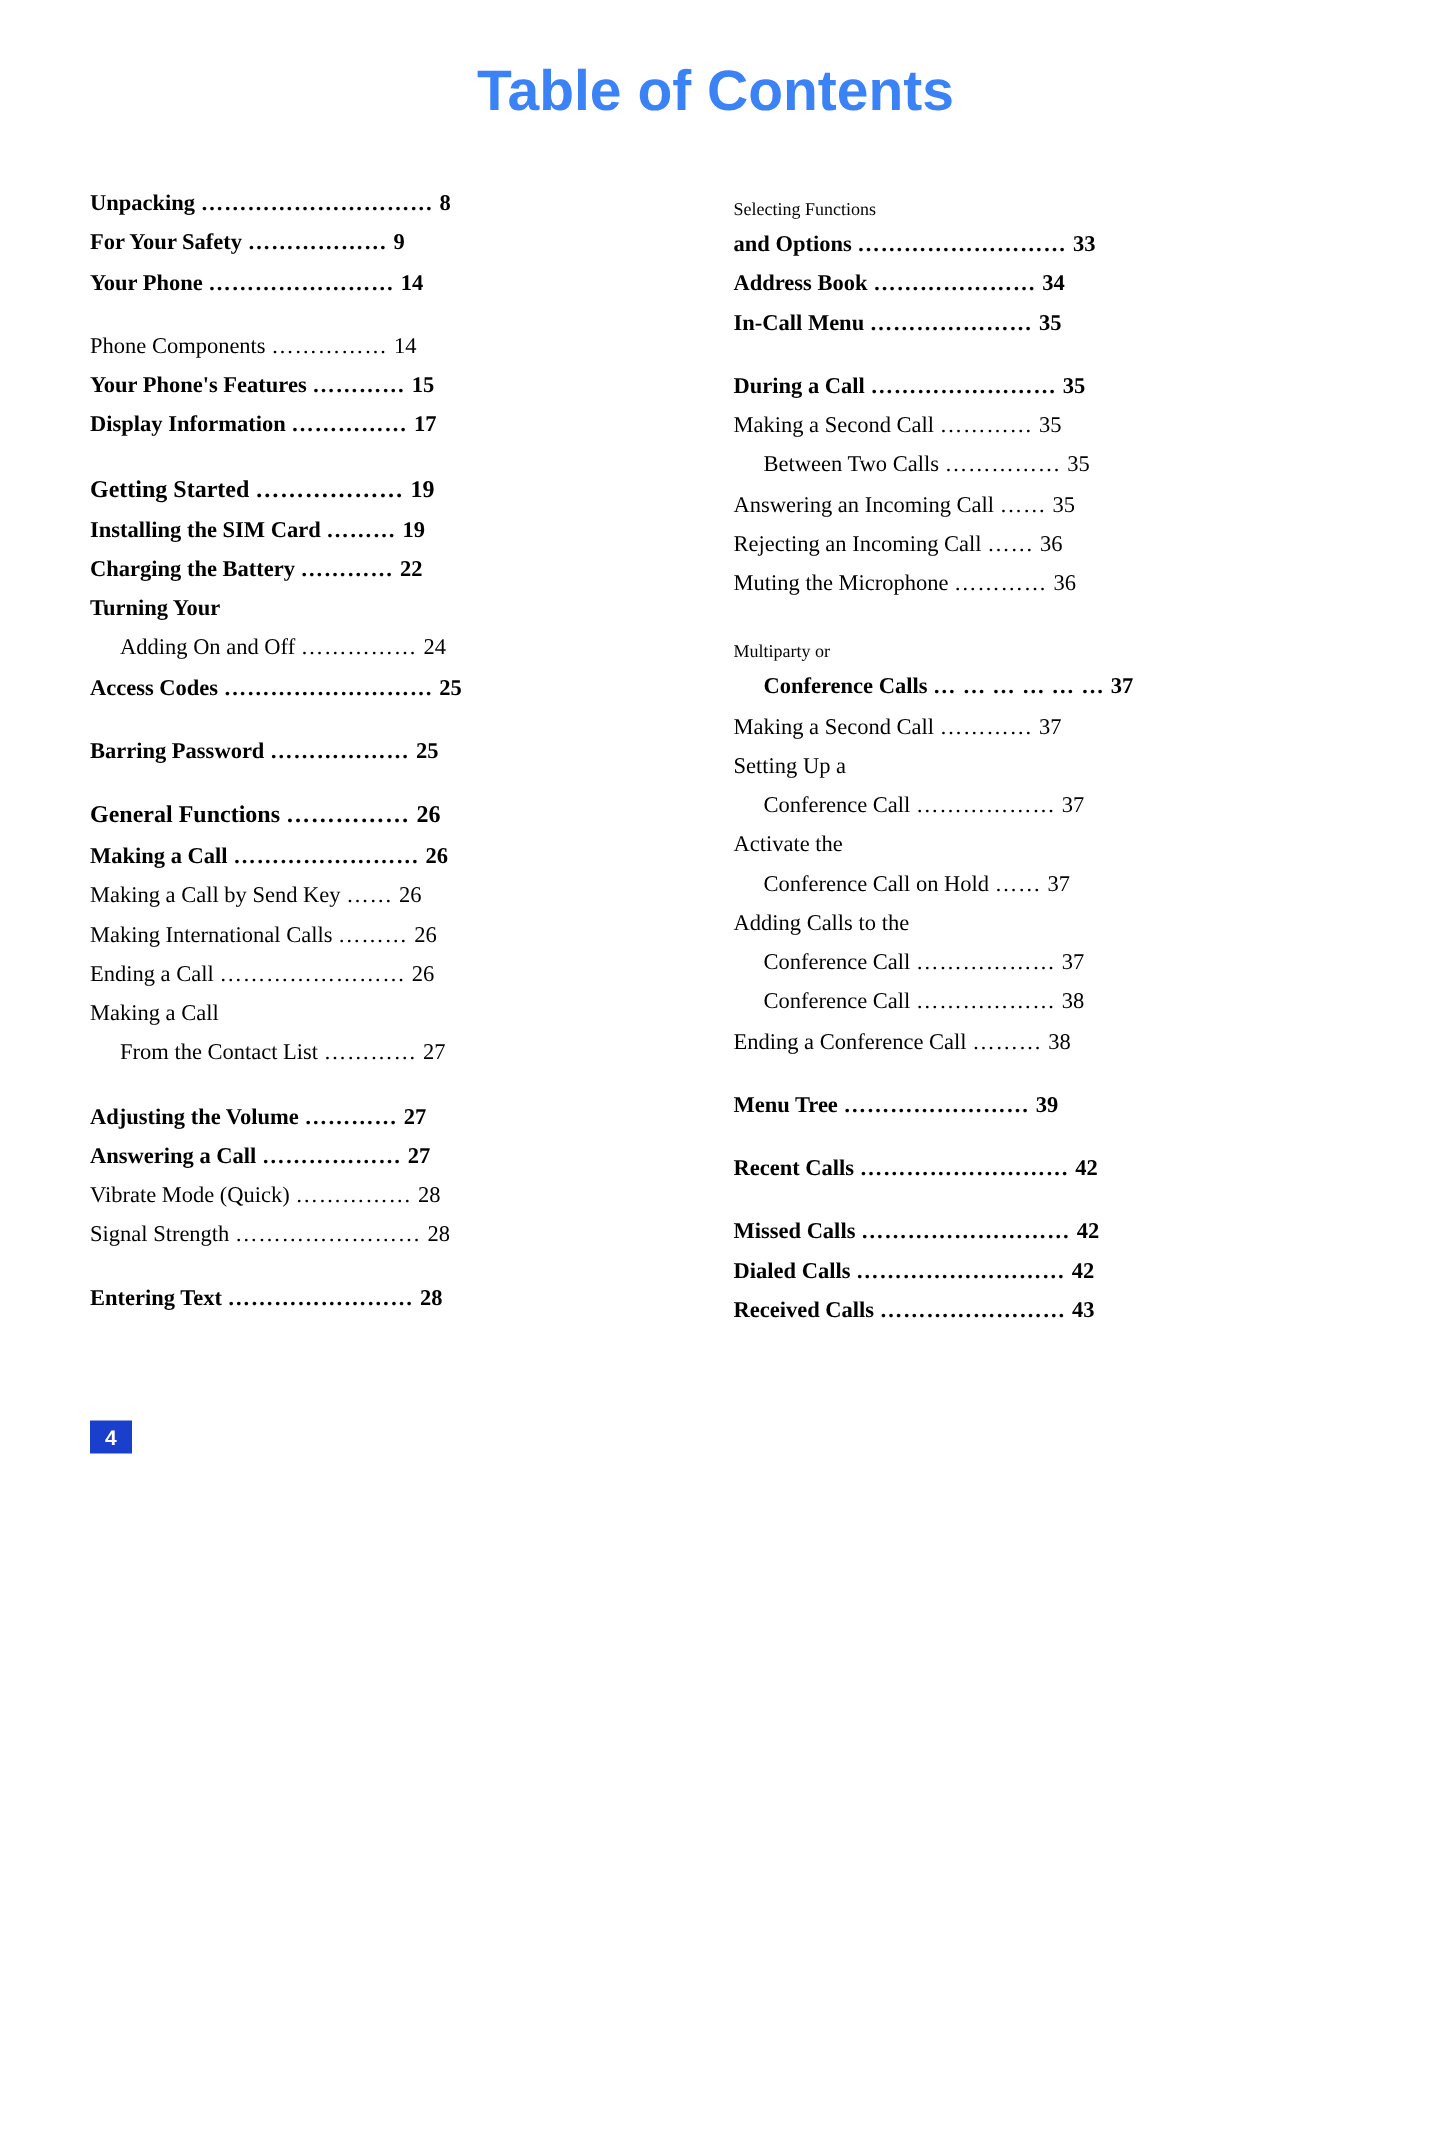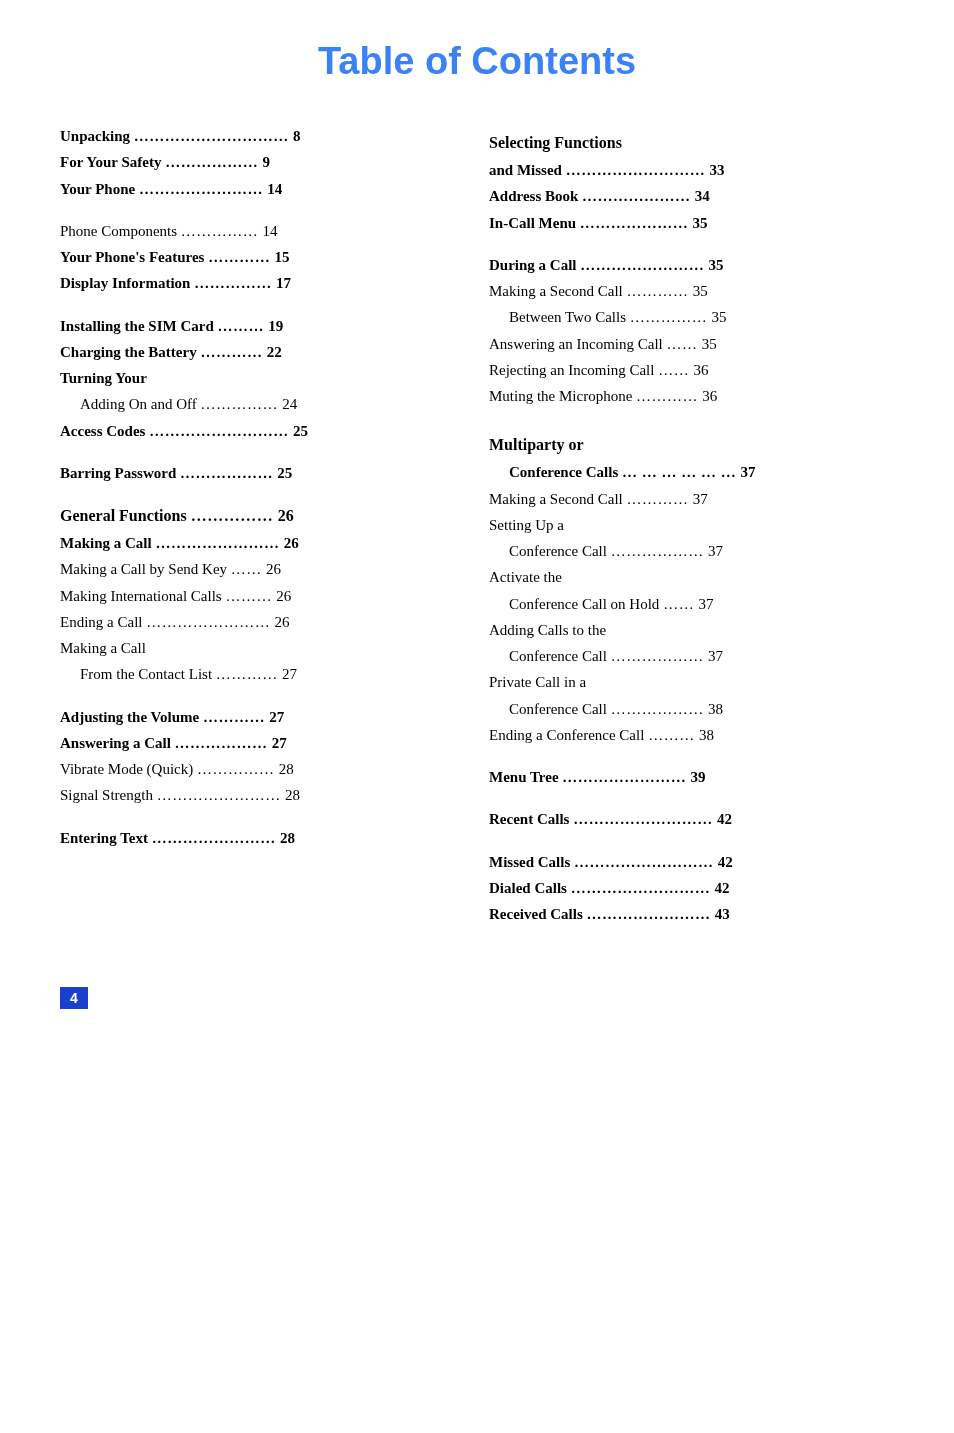--- a/index.html
+++ b/index.html
@@ -50,40 +50,41 @@
       display: inline-block;
       background: #1a3fcc;
       color: #fff;
       font-size: 14px;
       font-weight: bold;
       font-family: Arial, sans-serif;
       padding: 3px 10px;
       margin-top: 30px;
     }
     .toc-entry.section-header {
-      font-weight: bold;
-      font-size: 16px;
+      font-weight: normal;
+      font-size: 12px;
       margin-top: 6px;
     }
   </style>
 </head>
 <body>
 
 <h1 class="toc-title">Table of Contents</h1>
 
 <div class="toc-columns">
   <div class="toc-col" id="left-col">
       <div class="toc-entry bold-entry"><span>Unpacking </span><span class="dots">………………………… </span><span>8</span></div>
       <div class="toc-entry bold-entry"><span>For Your Safety </span><span class="dots">……………… </span><span>9</span></div>
       <div class="toc-entry bold-entry"><span>Your Phone </span><span class="dots">…………………… </span><span>14</span></div>
       <div class="spacer"></div>
       <div class="toc-entry"><span>Phone Components </span><span class="dots">…………… </span><span>14</span></div>
       <div class="toc-entry bold-entry"><span>Your Phone's Features </span><span class="dots">………… </span><span>15</span></div>
       <div class="toc-entry bold-entry"><span>Display Information </span><span class="dots">…………… </span><span>17</span></div>
       <div class="spacer"></div>
+      <div class="toc-entry bold-large"><span>Getting Started </span><span class="dots">……………… </span><span>19</span></div>
       <div class="toc-entry bold-entry"><span>Installing the SIM Card </span><span class="dots">……… </span><span>19</span></div>
       <div class="toc-entry bold-entry"><span>Charging the Battery </span><span class="dots">………… </span><span>22</span></div>
       <div class="toc-entry bold-entry">Turning Your</div>
       <div class="toc-entry indent1"><span>Adding On and Off </span><span class="dots">…………… </span><span>24</span></div>
       <div class="toc-entry bold-entry"><span>Access Codes </span><span class="dots">……………………… </span><span>25</span></div>
       <div class="spacer"></div>
       <div class="toc-entry bold-entry"><span>Barring Password </span><span class="dots">……………… </span><span>25</span></div>
       <div class="spacer"></div>
       <div class="toc-entry bold-large"><span>General Functions </span><span class="dots">…………… </span><span>26</span></div>
       <div class="toc-entry bold-entry"><span>Making a Call </span><span class="dots">…………………… </span><span>26</span></div>
@@ -95,41 +96,40 @@
       <div class="spacer"></div>
       <div class="toc-entry bold-entry"><span>Adjusting the Volume </span><span class="dots">………… </span><span>27</span></div>
       <div class="toc-entry bold-entry"><span>Answering a Call </span><span class="dots">……………… </span><span>27</span></div>
       <div class="toc-entry"><span>Vibrate Mode (Quick) </span><span class="dots">…………… </span><span>28</span></div>
       <div class="toc-entry"><span>Signal Strength </span><span class="dots">…………………… </span><span>28</span></div>
       <div class="spacer"></div>
       <div class="toc-entry bold-entry"><span>Entering Text </span><span class="dots">…………………… </span><span>28</span></div>
     </div>
   <div class="toc-col" id="right-col">
       <div class="toc-entry section-header">Selecting Functions</div>
-      <div class="toc-entry bold-entry"><span>and Missed </span><span class="dots">……………………… </span><span>33</span></div>
+      <div class="toc-entry bold-entry"><span>and Options </span><span class="dots">……………………… </span><span>33</span></div>
       <div class="toc-entry bold-entry"><span>Address Book </span><span class="dots">………………… </span><span>34</span></div>
       <div class="toc-entry bold-entry"><span>In-Call Menu </span><span class="dots">………………… </span><span>35</span></div>
       <div class="spacer"></div>
       <div class="toc-entry bold-entry"><span>During a Call </span><span class="dots">…………………… </span><span>35</span></div>
       <div class="toc-entry"><span>Making a Second Call </span><span class="dots">………… </span><span>35</span></div>
       <div class="toc-entry indent1"><span>Between Two Calls </span><span class="dots">…………… </span><span>35</span></div>
       <div class="toc-entry"><span>Answering an Incoming Call </span><span class="dots">…… </span><span>35</span></div>
       <div class="toc-entry"><span>Rejecting an Incoming Call </span><span class="dots">…… </span><span>36</span></div>
       <div class="toc-entry"><span>Muting the Microphone </span><span class="dots">………… </span><span>36</span></div>
       <div class="spacer"></div>
       <div class="toc-entry section-header">Multiparty or</div>
       <div class="toc-entry bold-entry indent1"><span>Conference Calls </span><span class="dots">… … … … … … </span><span>37</span></div>
       <div class="toc-entry"><span>Making a Second Call </span><span class="dots">………… </span><span>37</span></div>
       <div class="toc-entry">Setting Up a</div>
       <div class="toc-entry indent1"><span>Conference Call </span><span class="dots">……………… </span><span>37</span></div>
       <div class="toc-entry">Activate the</div>
       <div class="toc-entry indent1"><span>Conference Call on Hold </span><span class="dots">…… </span><span>37</span></div>
       <div class="toc-entry">Adding Calls to the</div>
       <div class="toc-entry indent1"><span>Conference Call </span><span class="dots">……………… </span><span>37</span></div>
-      <div class="toc-entry">Private Call in a</div>
       <div class="toc-entry indent1"><span>Conference Call </span><span class="dots">……………… </span><span>38</span></div>
       <div class="toc-entry"><span>Ending a Conference Call </span><span class="dots">……… </span><span>38</span></div>
       <div class="spacer"></div>
       <div class="toc-entry bold-entry"><span>Menu Tree </span><span class="dots">…………………… </span><span>39</span></div>
       <div class="spacer"></div>
       <div class="toc-entry bold-entry"><span>Recent Calls </span><span class="dots">……………………… </span><span>42</span></div>
       <div class="spacer"></div>
       <div class="toc-entry bold-entry"><span>Missed Calls </span><span class="dots">……………………… </span><span>42</span></div>
       <div class="toc-entry bold-entry"><span>Dialed Calls </span><span class="dots">……………………… </span><span>42</span></div>
       <div class="toc-entry bold-entry"><span>Received Calls </span><span class="dots">…………………… </span><span>43</span></div>

